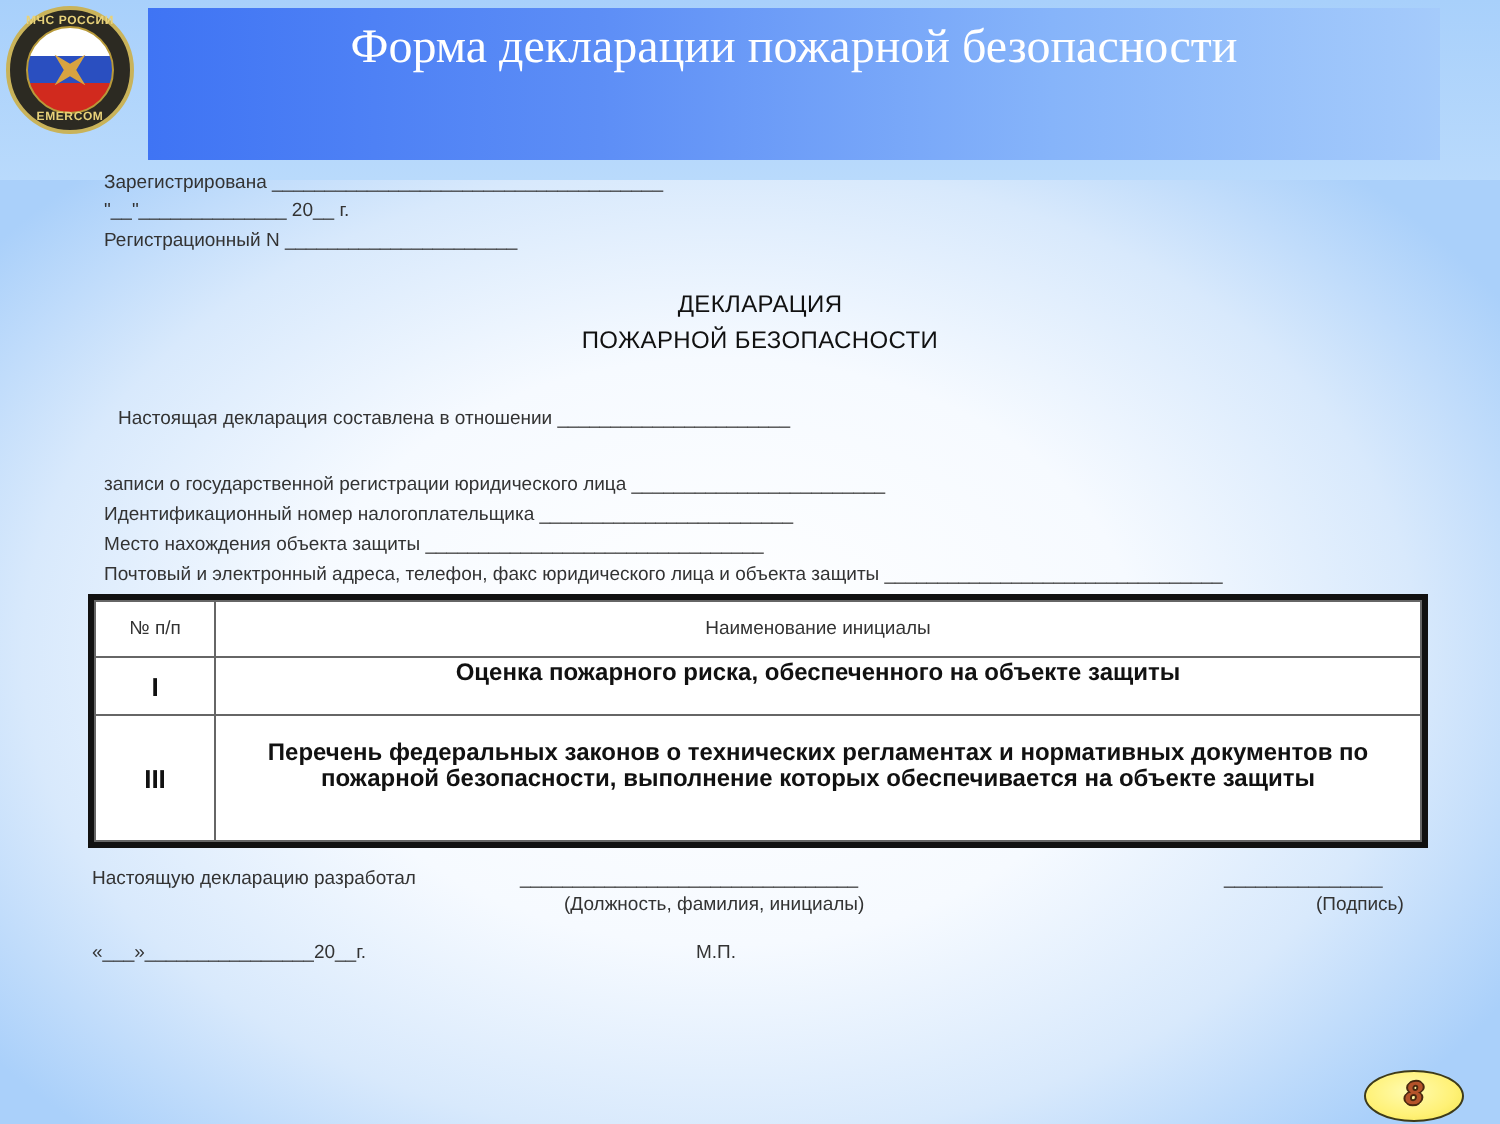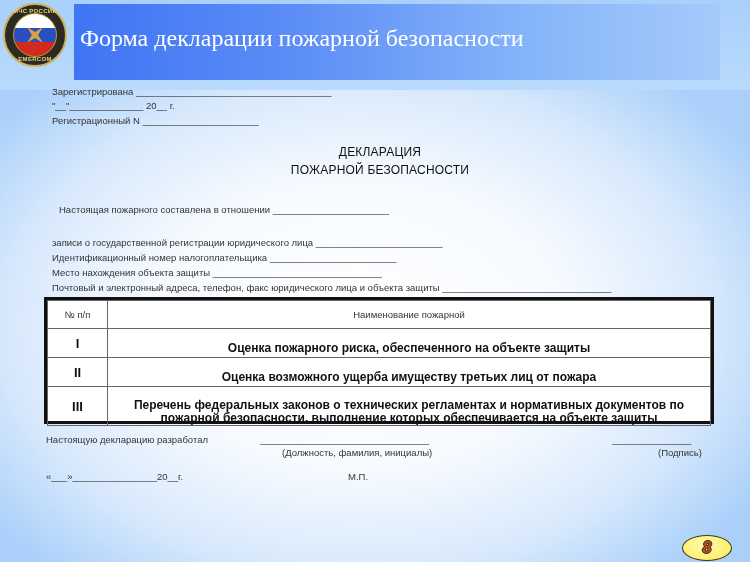--- a/index.html
+++ b/index.html
@@ -34,38 +34,39 @@
   }
   .logo-text-top, .logo-text-bottom {
     position: absolute; left: 0; width: 100%; text-align: center;
     font-size: 6px; font-weight: bold; color: #e8d27a; letter-spacing: 0.3px;
   }
   .logo-text-top { top: 3px; }
   .logo-text-bottom { bottom: 3px; }
   .title-box {
     position: absolute; left: 74px; top: 4px; width: 646px; height: 76px;
     background: linear-gradient(90deg, #3f74f4 0%, #5d8ef6 35%, #86b4fa 70%, #a5cbfb 100%);
-    padding: 19px 6px;
+    padding: 5px 6px;
+    text-align: center;
   }
   .title-line {
     font-family: "Liberation Serif", serif; font-size: 24px; line-height: 30px; color: #ffffff;
     display: block; white-space: nowrap;
   }
   .doc-text { position: absolute; font-size: 9.5px; color: #333; white-space: nowrap; line-height: 12px; }
   .heading-c { position: absolute; left: 0; width: 760px; text-align: center; font-size: 12px; color: #111; letter-spacing: 0.2px; }
   .table-wrap {
     position: absolute; left: 44px; top: 297px; width: 670px; height: 127px;
     border: 3px solid #111; background: #fff;
   }
   table { width: 100%; height: 100%; border-collapse: collapse; }
   td { border: 1px solid #666; font-size: 12px; font-weight: bold; color: #111; text-align: center; vertical-align: top; }
   td.num { width: 60px; font-weight: bold; font-size: 13px; vertical-align: middle; }
   tr.head td { height: 28px; font-weight: normal; font-size: 9.5px; color: #333; vertical-align: middle; }
   tr.r1 td, tr.r2 td { height: 29px; }
-  tr.r1 td.sec, tr.r2 td.sec { padding-top: 12px; }
+  tr.r1 td.sec, tr.r2 td.sec { padding-top: 0; }
   tr.r3 td.sec { padding-top: 12px; line-height: 13px; }
   .page-badge {
     position: absolute; left: 682px; top: 535px; width: 50px; height: 26px; border-radius: 50%;
     background: radial-gradient(ellipse at 45% 40%, #fffbb0 0%, #fff176 60%, #f3e34a 100%);
     border: 1.5px solid #3d3a1a; display: flex; align-items: center; justify-content: center;
   }
   .page-num {
     font-size: 16px; font-weight: bold; font-style: italic; color: #b5532a;
     text-shadow: -1px 0 #4a2a10, 1px 0 #4a2a10, 0 -1px #4a2a10, 0 1px #4a2a10;
   }
@@ -88,40 +89,36 @@
     <span class="title-line">Форма декларации пожарной безопасности</span>
   </div>
 
   <div class="doc-text" style="left:52px; top:86px;">Зарегистрирована _____________________________________</div>
   <div class="doc-text" style="left:52px; top:100px;">"__"______________ 20__ г.</div>
   <div class="doc-text" style="left:52px; top:115px;text-align:center;">Регистрационный N ______________________</div>
 
   <div class="heading-c" style="top:145px;">ДЕКЛАРАЦИЯ</div>
   <div class="heading-c" style="top:163px;">ПОЖАРНОЙ БЕЗОПАСНОСТИ</div>
 
-  <div class="doc-text" style="left:59px; top:204px;">Настоящая пожарного составлена в отношении ______________________</div>
+  <div class="doc-text" style="left:59px; top:204px;">Настоящая декларация составлена в отношении ______________________</div>
   <div class="doc-text" style="left:52px; top:237px;">записи   о государственной регистрации юридического лица ________________________</div>
   <div class="doc-text" style="left:52px; top:252px;">Идентификационный  номер налогоплательщика ________________________</div>
   <div class="doc-text" style="left:52px; top:267px;">Место нахождения объекта защиты  ________________________________</div>
   <div class="doc-text" style="left:52px; top:282px;">Почтовый  и электронный адреса,  телефон, факс юридического лица и объекта защиты ________________________________</div>
 
   <div class="table-wrap">
     <table>
       <tbody>
           <tr class="head">
         <td class="num" style="font-weight:normal;font-size:9.5px;">№ п/п</td>
-        <td>Наименование пожарной</td>
+        <td>Наименование инициалы</td>
       </tr>
       <tr class="r1">
         <td class="num">I</td>
         <td class="sec">Оценка пожарного риска, обеспеченного на объекте защиты</td>
-      </tr>
-      <tr class="r2">
-        <td class="num">II</td>
-        <td class="sec">Оценка возможного ущерба имуществу третьих лиц от пожара</td>
       </tr>
       <tr class="r3">
         <td class="num">III</td>
         <td class="sec">Перечень федеральных законов о технических регламентах и нормативных документов по пожарной безопасности, выполнение которых обеспечивается на объекте защиты</td>
       </tr>
     </tbody>
       </table>
   </div>
 
   <div class="doc-text" style="left:46px; top:434px;">Настоящую   декларацию   разработал</div>

